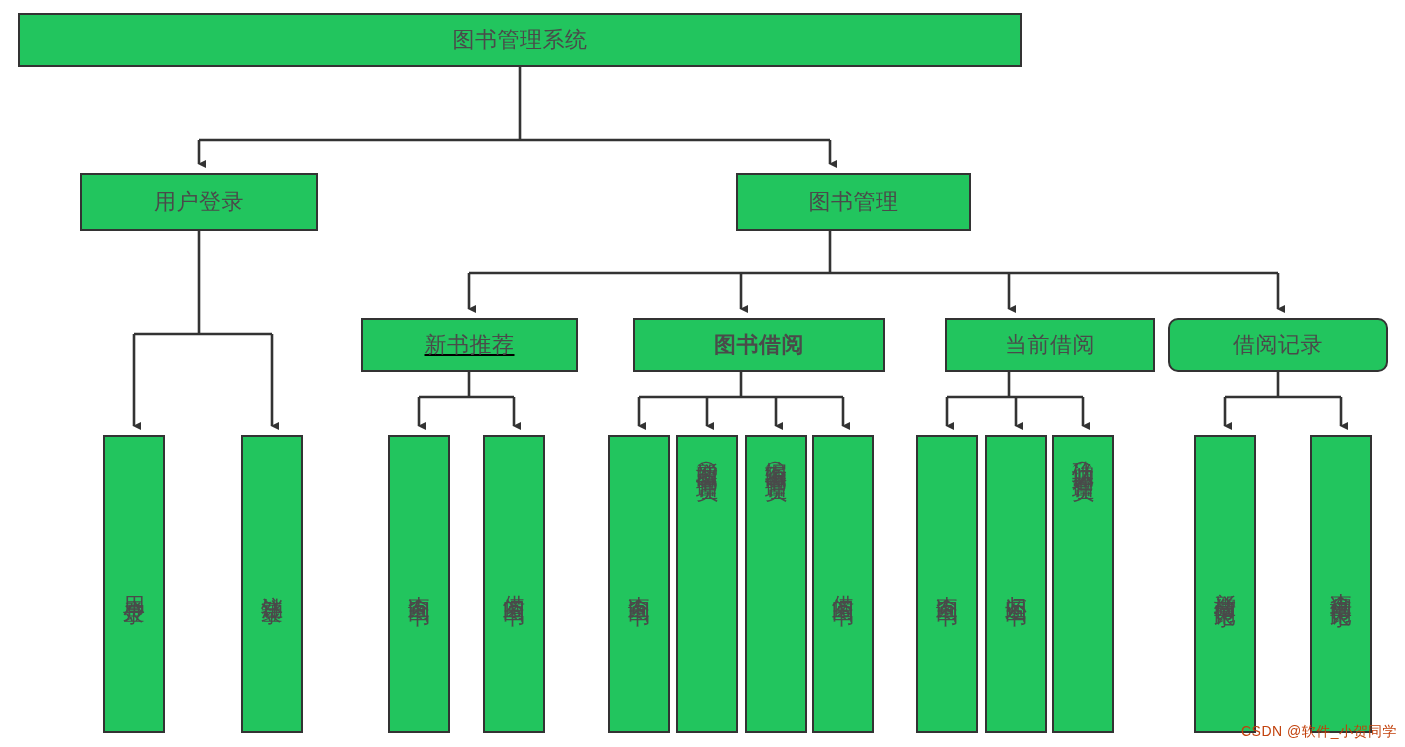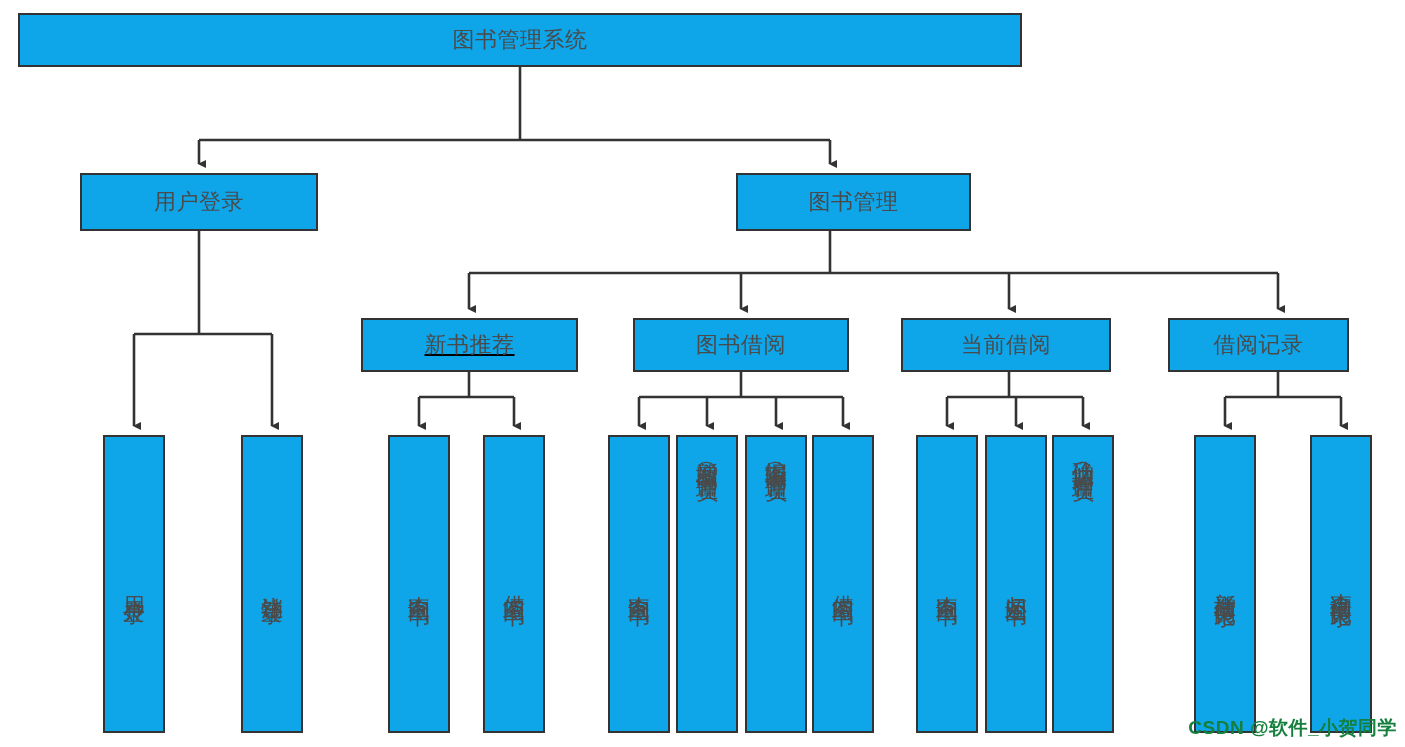--- a/index.html
+++ b/index.html
@@ -22,21 +22,21 @@
   svg#tree-svg {
     position: absolute;
     left: 0;
     top: 0;
     width: 1405px;
     height: 747px;
   }
   .node-box {
     position: absolute;
     box-sizing: border-box;
-    background: #0ea5e9;
+    background: #22c55e;
     border: 2px solid #333333;
     display: flex;
     align-items: center;
     justify-content: center;
   }
   .node-label {
     color: #4a4a4a;
     font-size: 22px;
     line-height: 1.08;
     letter-spacing: 0.5px;
@@ -56,26 +56,25 @@
     line-height: 1;
   }
   .node-box.vertical.centered {
     align-items: center;
     padding-top: 0;
   }
   #watermark {
     position: absolute;
     right: 8px;
     bottom: 6px;
-    font-size: 19px;
-    color: #15803d;
+    font-size: 14px;
+    color: #c2410c;
     letter-spacing: 0.5px;
     white-space: nowrap;
     pointer-events: none;
-    font-weight: bold;
   }
 </style>
 </head>
 <body>
 
 <div id="diagram-root">
 
   <svg id="tree-svg" viewBox="0 0 1405 747" xmlns="http://www.w3.org/2000/svg">
     <defs>
       <marker id="arrowhead" markerWidth="9" markerHeight="9" refX="4" refY="7.2" orient="auto" markerUnits="userSpaceOnUse">
@@ -133,27 +132,27 @@
   <div class="node-box" style="left:80px; top:173px; width:238px; height:58px;">
     <span class="node-label">用户登录</span>
   </div>
   <div class="node-box" style="left:712px; top:173px; width:235px; height:58px;margin-left:24px;">
     <span class="node-label">图书管理</span>
   </div>
 
   <div class="node-box" style="left:361px; top:318px; width:217px; height:54px;text-decoration:underline;">
     <span class="node-label">新书推荐</span>
   </div>
-  <div class="node-box" style="left:633px; top:318px; width:216px; height:54px;">
+  <div class="node-box" style="left:633px; top:318px; width:252px; height:54px;font-weight:bold;">
     <span class="node-label">图书借阅</span>
   </div>
-  <div class="node-box" style="left:901px; top:318px; width:210px; height:54px;">
+  <div class="node-box" style="left:945px; top:318px; width:210px; height:54px;">
     <span class="node-label">当前借阅</span>
   </div>
-  <div class="node-box" style="left:1168px; top:318px; width:181px; height:54px;">
+  <div class="node-box" style="left:1168px; top:318px; width:220px; height:54px;border-radius:10px;">
     <span class="node-label">借阅记录</span>
   </div>
 
   <div class="node-box vertical centered" style="left:103px; top:435px; width:62px; height:298px;">
     <span class="node-label">用户登录</span>
   </div>
   <div class="node-box vertical centered" style="left:241px; top:435px; width:62px; height:298px;">
     <span class="node-label">注销登录</span>
   </div>
 

